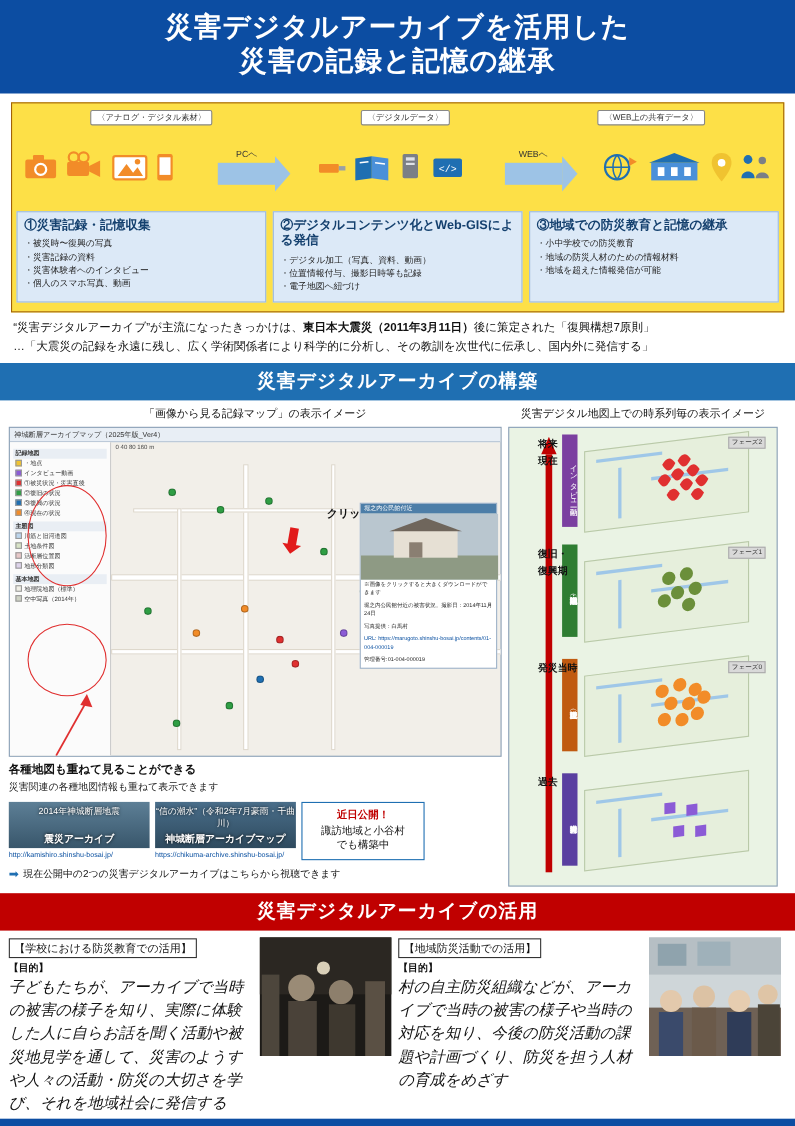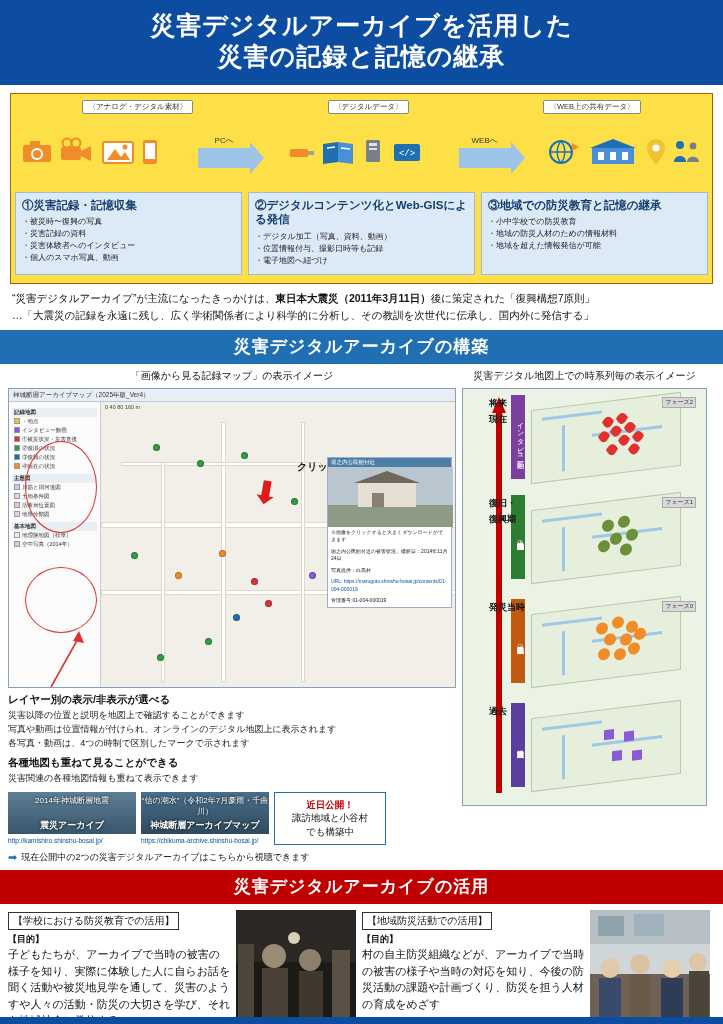--- a/index.html
+++ b/index.html
@@ -119,21 +119,21 @@
   .gis-time { position: absolute; left: 20px; font-size: 9px; font-weight: bold; color: #111; }
   .gis-map { position: absolute; width: 150px; height: 74px; background: #e6efdc; border: 1px solid #b9c9a8; transform: skewY(-7deg); }
   .gis-map .river { position: absolute; background: #9fc7e8; }
   .phase-tag { position: absolute; right: 4px; font-size: 6px; background: #d9d9d9; border: 1px solid #aaa; padding: 0 2px; color: #333; }
   
   .sec3 { display: flex; gap: 6px; padding: 6px 8px 0; }
   .s3col { width: 348px; display: flex; gap: 5px; }
   .s3txt { flex: 1; }
   .s3head { font-size: 10px; font-weight: normal; border: 1px solid #333; display: inline-block; padding: 1px 4px; margin-bottom: 3px; color: #111; }
   .s3goal { font-size: 9px; font-weight: bold; color: #111; }
-  .s3body { font-size: 11px; line-height: 1.5; color: #111; }
+  .s3body { font-size: 14px; line-height: 1.5; color: #111; font-style: italic; }
   .ph-img { width: 120px; height: 108px; }
   
   .credit { text-align: right; padding: 8px 12px 0; font-size: 14px; font-weight: bold; color: #111; }
   .bottom-strip { position: absolute; bottom: 0; left: 0; right: 0; height: 7px; background: #0c4da2; }
 </style>
 </head>
 <body>
 
 <div class="header">
   <div class="line">災害デジタルアーカイブを活用した</div>
@@ -381,26 +381,20 @@
       </div>
 
       <div class="ellipse" style="left:16px;top:52px;width:72px;height:92px"></div>
       <div class="ellipse" style="left:16px;top:178px;width:72px;height:66px"></div>
       <svg style="position:absolute;left:36px;top:240px" width="60" height="62">
         <path d="M6 58 L34 8" stroke="#e03030" stroke-width="1.6" fill="none"></path>
         <polygon points="34,2 39,14 28,12" fill="#e03030"></polygon>
       </svg>
     </div>
 
-    <div>
-      <div class="note-head">レイヤー別の表示/非表示が選べる</div>
-      <div class="note-body">災害以降の位置と説明を地図上で確認することができます</div>
-      <div class="note-body">写真や動画は位置情報が付けられ、オンラインのデジタル地図上に表示されます</div>
-      <div class="note-body">各写真・動画は、4つの時制で区別したマークで示されます</div>
-    </div>
     <div>
       <div class="note-head">各種地図も重ねて見ることができる</div>
       <div class="note-body">災害関連の各種地図情報も重ねて表示できます</div>
     </div>
 
     <div class="thumbs">
       <div class="thumb">
         <div class="img" style="background:linear-gradient(180deg,#5d7f96,#38566b)">
           <div class="cap2">2014年神城断層地震</div>
           <div class="cap">震災アーカイブ</div>

